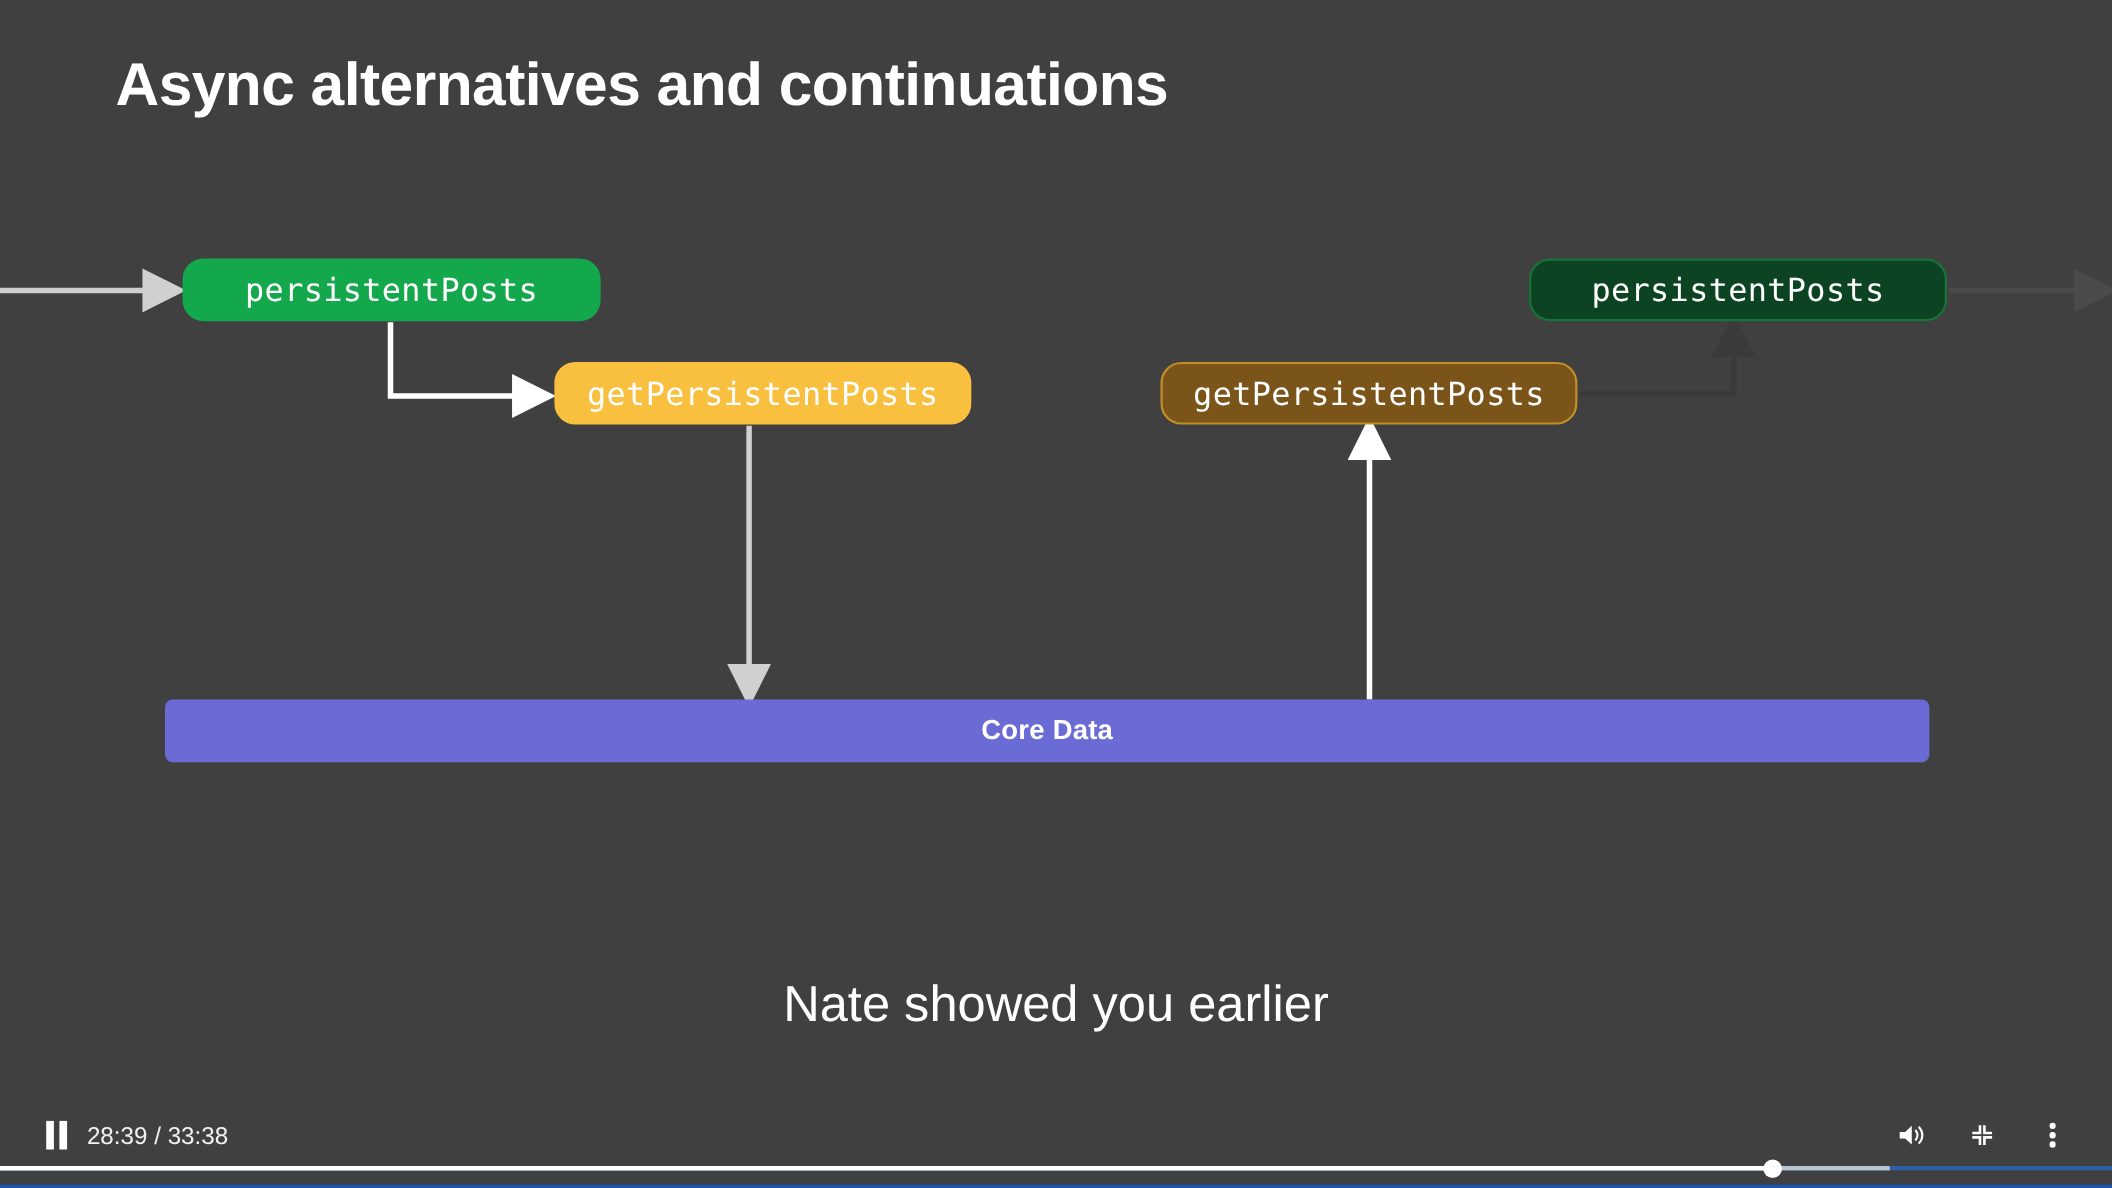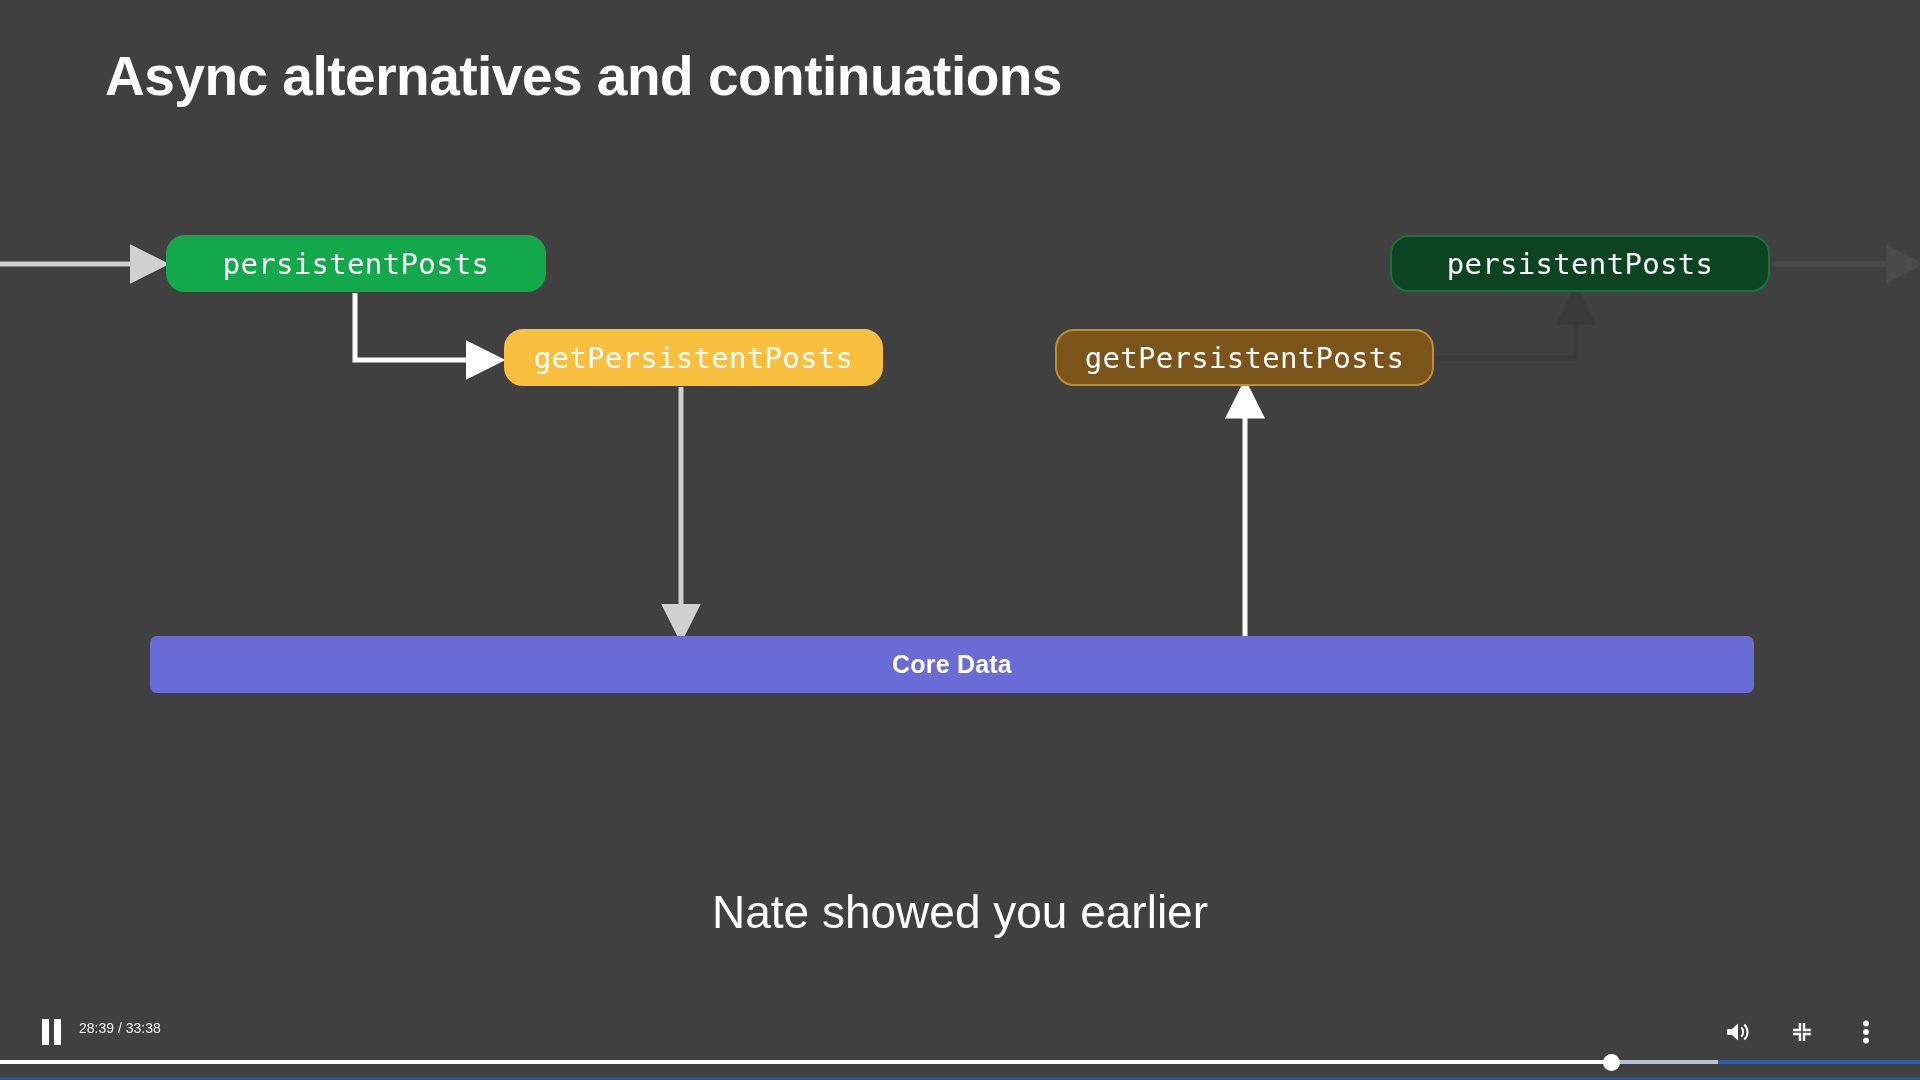--- a/index.html
+++ b/index.html
@@ -163,21 +163,21 @@
   }
   #pause-button .bar {
     width: 7px;
     height: 26px;
     background: #ffffff;
   }
   #time-display {
     position: absolute;
     left: 79px;
     top: 15px;
-    font-size: 14px;
+    font-size: 22px;
     color: #f1f1f1;
     font-family: "Liberation Sans", sans-serif;
     white-space: nowrap;
   }
   .right-ctrl {
     position: absolute;
     top: 8px;
     width: 38px;
     height: 38px;
     display: flex;

